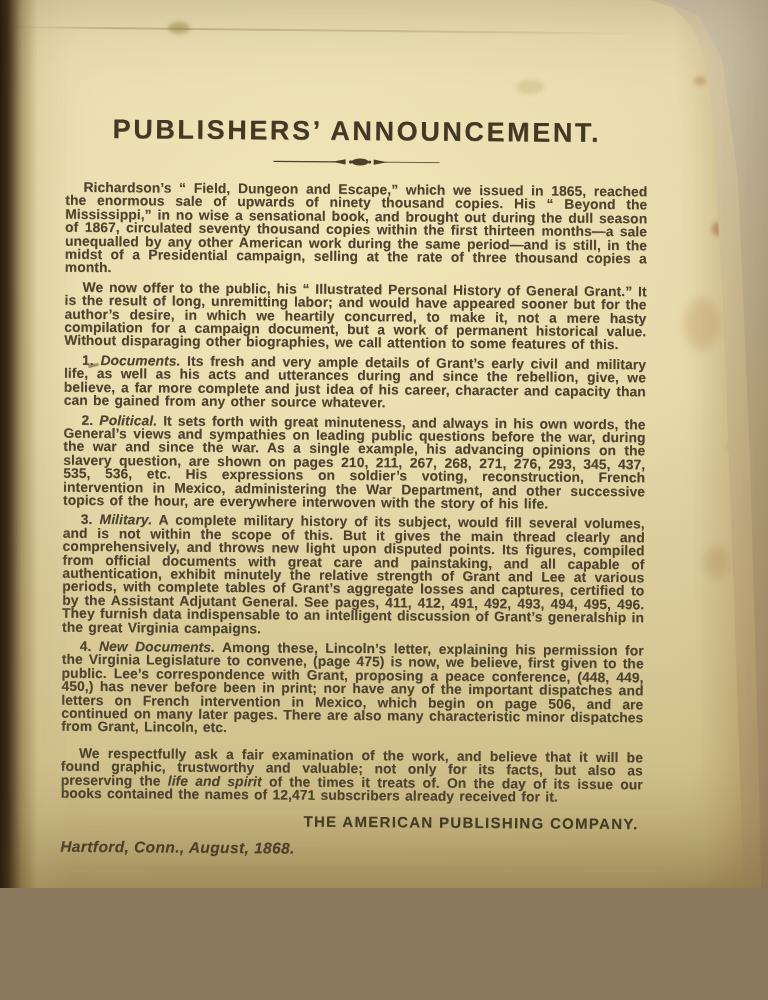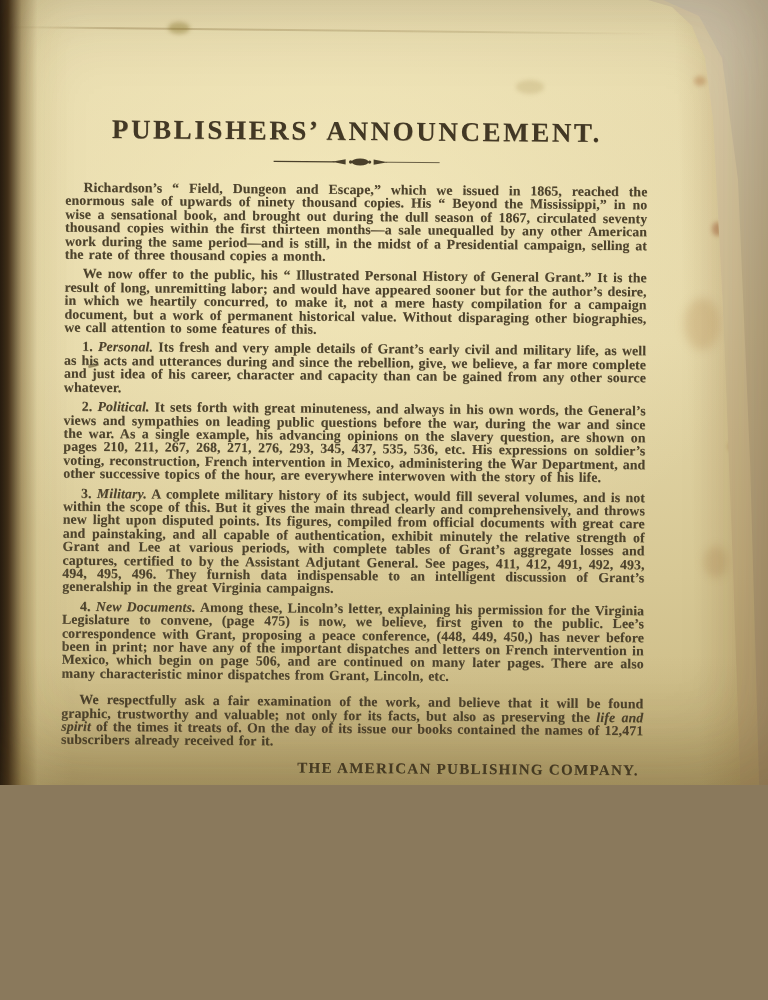--- a/index.html
+++ b/index.html
@@ -1,23 +1,23 @@
 <!DOCTYPE html>
 <html><head>
 <meta charset="utf-8">
 <style>
   html, body { margin: 0; padding: 0; }
   body { width: 768px; height: 1000px; background: #8a795c; }
 
   .frame {
     position: relative;
     width: 768px;
-    height: 785px;
+    height: 888px;
     overflow: hidden;
-    font-family: Liberation Serif, serif;
+    font-family: Liberation Sans, sans-serif;
     background: linear-gradient(155deg, #dad3c4 0%, #d2c8b2 25%, #c2b089 60%, #a9916b 100%);
   }
 
   
   .under-pages {
     position: absolute; inset: 0;
     clip-path: polygon(0 0, 663px 0, 699px 16px, 722px 58px, 738px 180px,
                        750px 460px, 759px 780px, 763px 1000px, 0 1000px);
     background: linear-gradient(176deg, #dccfae 0%, #d3c198 40%, #c4ae7f 75%, #b39b6b 100%);
   }
@@ -135,21 +135,21 @@
           <ellipse cx="88.5" cy="6" rx="8.5" ry="3.5"></ellipse>
           <circle cx="98" cy="6" r="1.7"></circle>
           <polygon points="116,6 102,3.3 102,8.7"></polygon>
           <line x1="114" y1="6" x2="168" y2="6" stroke="#4a402b" stroke-width="0.8"></line>
         </svg>
       </div>
 
       <div class="paras">
           <p class="para"><span>Richardson’s “ Field, Dungeon and Escape,” which we issued in 1865, reached the enormous sale of upwards of ninety thousand copies. His “ Beyond the Mississippi,” in no wise a sensational book, and brought out during the dull season of 1867, circulated seventy thousand copies within the first thirteen months—a sale unequalled by any other American work during the same period—and is still, in the midst of a Presidential campaign, selling at the rate of three thousand copies a month.</span></p>
           <p class="para"><span>We now offer to the public, his “ Illustrated Personal History of General Grant.” It is the result of long, unremitting labor; and would have appeared sooner but for the author’s desire, in which we heartily concurred, to make it, not a mere hasty compilation for a campaign document, but a work of permanent historical value. Without disparaging other biographies, we call attention to some features of this.</span></p>
-          <p class="para"><span>1. </span><span class="it">Personal.</span><span> Its fresh and very ample details of Grant’s early civil and military life, as well as his acts and utterances during and since the rebellion, give, we believe, a far more complete and just idea of his career, character and capacity than can be gained from any other source whatever.</span></p>
+          <p class="para"><span>1. </span><span class="it">Documents.</span><span> Its fresh and very ample details of Grant’s early civil and military life, as well as his acts and utterances during and since the rebellion, give, we believe, a far more complete and just idea of his career, character and capacity than can be gained from any other source whatever.</span></p>
           <p class="para"><span>2. </span><span class="it">Political.</span><span> It sets forth with great minuteness, and always in his own words, the General’s views and sympathies on leading public questions before the war, during the war and since the war. As a single example, his advancing opinions on the slavery question, are shown on pages 210, 211, 267, 268, 271, 276, 293, 345, 437, 535, 536, etc. His expressions on soldier’s voting, reconstruction, French intervention in Mexico, administering the War Department, and other successive topics of the hour, are everywhere interwoven with the story of his life.</span></p>
           <p class="para"><span>3. </span><span class="it">Military.</span><span> A complete military history of its subject, would fill several volumes, and is not within the scope of this. But it gives the main thread clearly and comprehensively, and throws new light upon disputed points. Its figures, compiled from official documents with great care and painstaking, and all capable of authentication, exhibit minutely the relative strength of Grant and Lee at various periods, with complete tables of Grant’s aggregate losses and captures, certified to by the Assistant Adjutant General. See pages, 411, 412, 491, 492, 493, 494, 495, 496. They furnish data indispensable to an intelligent discussion of Grant’s generalship in the great Virginia campaigns.</span></p>
           <p class="para"><span>4. </span><span class="it">New Documents.</span><span> Among these, Lincoln’s letter, explaining his permission for the Virginia Legislature to convene, (page 475) is now, we believe, first given to the public. Lee’s correspondence with Grant, proposing a peace conference, (448, 449, 450,) has never before been in print; nor have any of the important dispatches and letters on French intervention in Mexico, which begin on page 506, and are continued on many later pages. There are also many characteristic minor dispatches from Grant, Lincoln, etc.</span></p>
           <p class="para gap"><span>We respectfully ask a fair examination of the work, and believe that it will be found graphic, trustworthy and valuable; not only for its facts, but also as preserving the </span><span class="it">life and spirit</span><span> of the times it treats of. On the day of its issue our books contained the names of 12,471 subscribers already received for it.</span></p>
         </div>
 
       <div class="signature">THE AMERICAN PUBLISHING COMPANY.</div>
       <div class="dateline">Hartford, Conn., August, 1868.</div>
     </div>
   </div>

